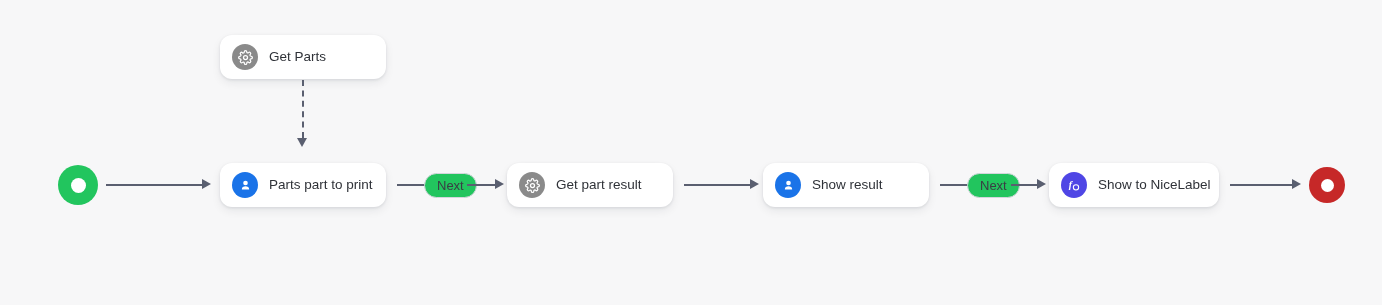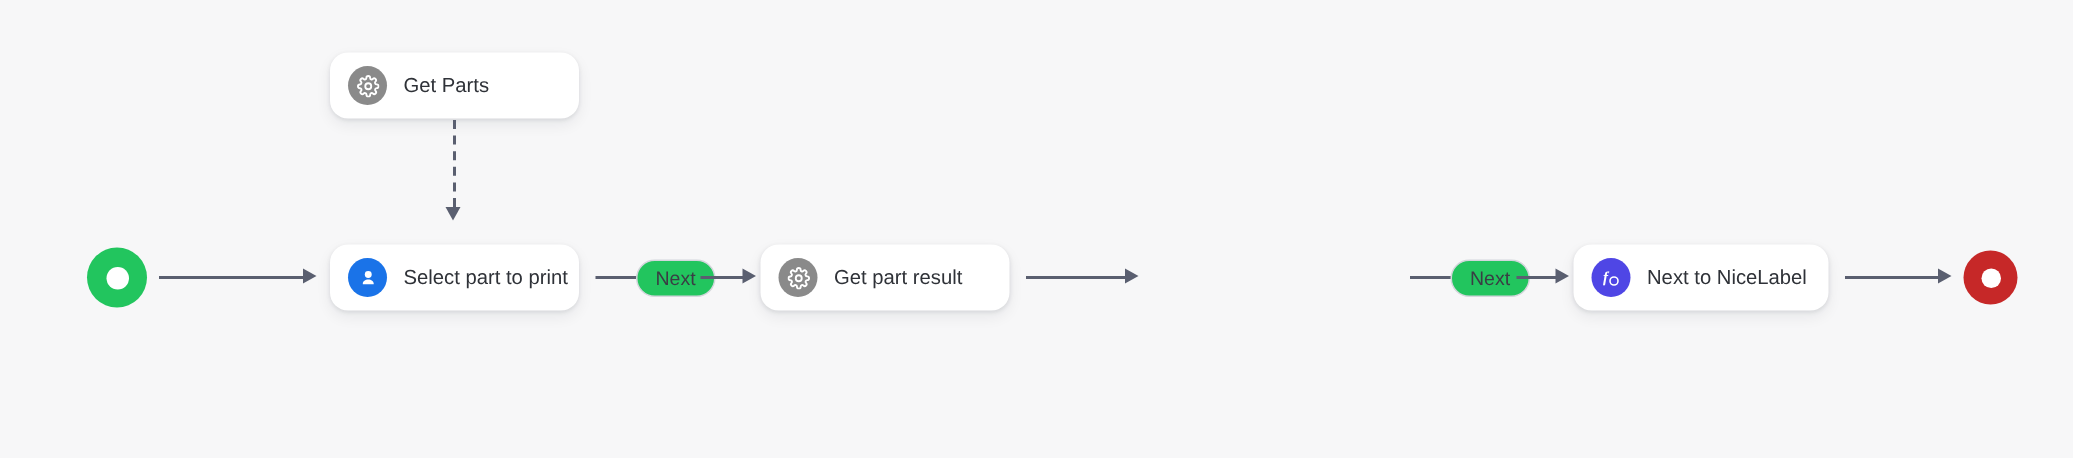--- a/index.html
+++ b/index.html
@@ -170,21 +170,21 @@
   <div class="conn-dashed" style="left:302px; top:80px; height:58px;"></div>
   <div class="arrowhead-down" style="left:297px; top:138px;"></div>
 
   <div class="node" id="node-select-part" style="left:220px; top:163px; width:166px;">
     <span class="node-icon icon-user">
       <svg width="15" height="15" viewBox="0 0 24 24" fill="#ffffff">
         <circle cx="12" cy="8" r="3.7"></circle>
         <path d="M12 13.2c-3.2 0-5.8 1.9-5.8 4.2v1.1h11.6v-1.1c0-2.3-2.6-4.2-5.8-4.2z"></path>
       </svg>
     </span>
-    <span class="node-label">Select part to print</span>
+    <span class="node-label">Parts part to print</span>
   </div>
 
   <div class="conn" style="left:397px; top:184px; width:28px;"></div>
   <div class="pill" style="left:424px; top:173px;">
     <span class="pill-label">Next</span>
   </div>
   <div class="conn" style="left:467px; top:184px; width:30px;"></div>
   <div class="arrowhead" style="left:495px; top:179px;"></div>
 
   <div class="node" id="node-get-part-details" style="left:507px; top:163px; width:166px;">
@@ -193,37 +193,46 @@
         <circle cx="12" cy="12" r="3.2"></circle>
         <path d="M19.4 15a1.65 1.65 0 0 0 .33 1.82l.06.06a2 2 0 0 1-2.83 2.83l-.06-.06a1.65 1.65 0 0 0-1.82-.33 1.65 1.65 0 0 0-1 1.51V21a2 2 0 0 1-4 0v-.09a1.65 1.65 0 0 0-1.08-1.51 1.65 1.65 0 0 0-1.82.33l-.06.06a2 2 0 0 1-2.83-2.83l.06-.06a1.65 1.65 0 0 0 .33-1.82 1.65 1.65 0 0 0-1.51-1H3a2 2 0 0 1 0-4h.09A1.65 1.65 0 0 0 4.6 9a1.65 1.65 0 0 0-.33-1.82l-.06-.06a2 2 0 0 1 2.83-2.83l.06.06a1.65 1.65 0 0 0 1.82.33H9a1.65 1.65 0 0 0 1-1.51V3a2 2 0 0 1 4 0v.09a1.65 1.65 0 0 0 1 1.51 1.65 1.65 0 0 0 1.82-.33l.06-.06a2 2 0 0 1 2.83 2.83l-.06.06a1.65 1.65 0 0 0-.33 1.82V9a1.65 1.65 0 0 0 1.51 1H21a2 2 0 0 1 0 4h-.09a1.65 1.65 0 0 0-1.51 1z"></path>
       </svg>
     </span>
     <span class="node-label">Get part result</span>
   </div>
 
   <div class="conn" style="left:684px; top:184px; width:66px;"></div>
   <div class="arrowhead" style="left:750px; top:179px;"></div>
 
+  <div class="node" id="node-show-result" style="left:763px; top:163px; width:166px;">
+    <span class="node-icon icon-user">
+      <svg width="15" height="15" viewBox="0 0 24 24" fill="#ffffff">
+        <circle cx="12" cy="8" r="3.7"></circle>
+        <path d="M12 13.2c-3.2 0-5.8 1.9-5.8 4.2v1.1h11.6v-1.1c0-2.3-2.6-4.2-5.8-4.2z"></path>
+      </svg>
+    </span>
+    <span class="node-label">Show result</span>
+  </div>
 
   <div class="conn" style="left:940px; top:184px; width:28px;"></div>
   <div class="pill" style="left:967px; top:173px;">
     <span class="pill-label">Next</span>
   </div>
   <div class="conn" style="left:1011px; top:184px; width:28px;"></div>
   <div class="arrowhead" style="left:1037px; top:179px;"></div>
 
   <div class="node" id="node-send-nicelabel" style="left:1049px; top:163px; width:170px;">
     <span class="node-icon icon-fx">
       <svg width="16" height="16" viewBox="0 0 24 24">
         <text x="6.5" y="17" font-family="'Liberation Serif', serif" font-size="15" font-style="italic" font-weight="bold" fill="#ffffff" text-anchor="middle">f</text>
         <circle cx="15" cy="15.5" r="4" fill="none" stroke="#ffffff" stroke-width="1.6"></circle>
         <circle cx="15" cy="15.5" r="1.2" fill="#4f46e5"></circle>
       </svg>
     </span>
-    <span class="node-label">Next to NiceLabel</span>
+    <span class="node-label">Show to NiceLabel</span>
   </div>
 
   <div class="conn" style="left:1230px; top:184px; width:62px;"></div>
   <div class="arrowhead" style="left:1292px; top:179px;"></div>
 
   <div class="terminal" id="end-marker">
     <div class="hole"></div>
   </div>
 
 </div>

